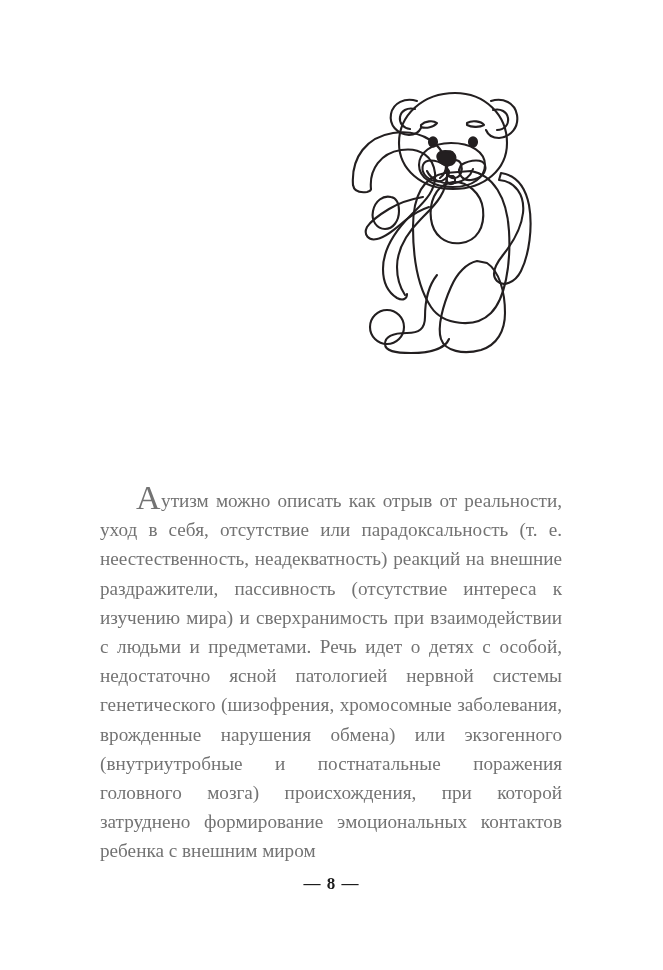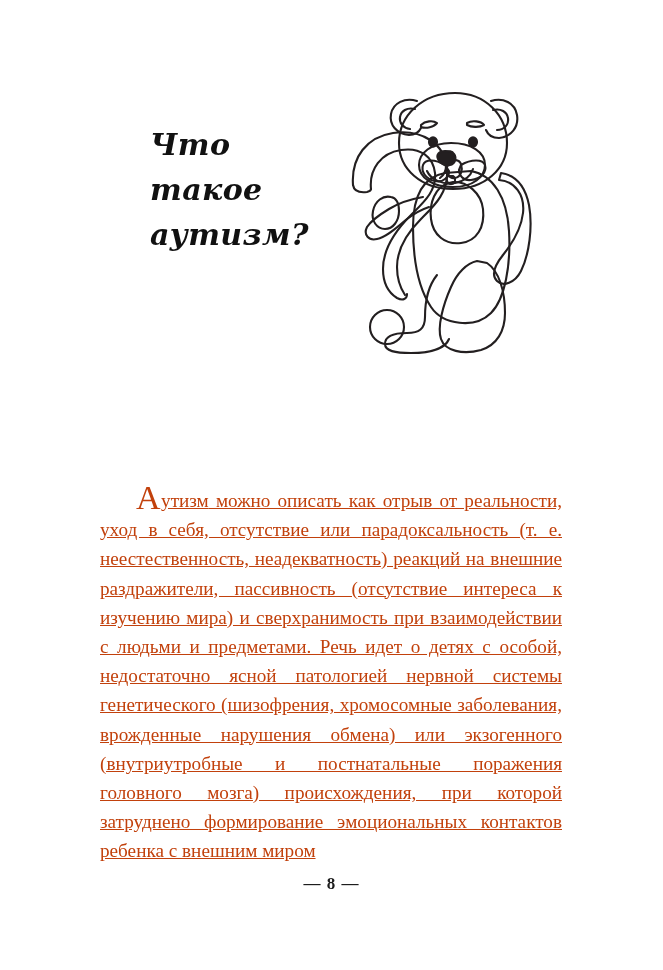--- a/index.html
+++ b/index.html
@@ -50,23 +50,22 @@
   
   .body-text {
     position: absolute;
     left: 100px;
     top: 486px;
     width: 462px;
     font-size: 19.2px;
     line-height: 29.2px;
     text-align: justify;
     text-align-last: left;
-    color: #c2410c;
+    color: #737373;
     hyphens: none;
-    text-decoration: underline;
   }
   .body-text p {
     margin: 0;
   }
   .drop-cap {
     font-size: 34px;
     line-height: 0;
     vertical-align: -2px;
     padding-right: 0.5px;
   }
@@ -86,23 +85,20 @@
     font-weight: 700;
     letter-spacing: 1px;
     color: #1d1d1d;
   }
 </style>
 </head>
 <body>
 
 <div class="page">
 
-  <div class="chapter-title">Что
-такое
-аутизм?</div>
 
   <div class="illustration">
     <svg viewBox="0 0 210 270" xmlns="http://www.w3.org/2000/svg" fill="none" stroke="#231f20" stroke-width="2.1" stroke-linecap="round" stroke-linejoin="round">
 
       <g>
         <path d="M8 100
                  C6 72, 22 52, 48 48
                  C76 44, 100 58, 102 84
                  C104 108, 88 122, 76 134
                  C62 148, 52 164, 52 182

